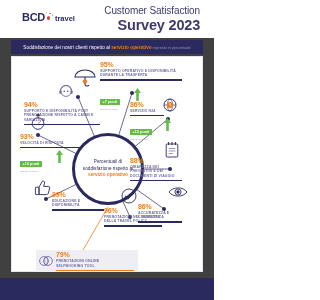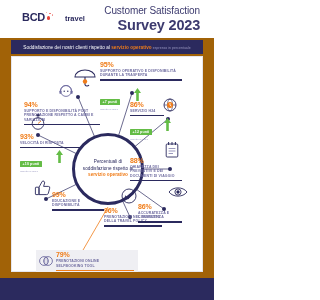--- a/index.html
+++ b/index.html
@@ -5,21 +5,21 @@
   * { box-sizing: border-box; margin: 0; padding: 0; }
   html, body {
     width: 214px; height: 300px;
     background: #ffffff;
     font-family: "Liberation Sans", sans-serif;
     overflow: hidden;
   }
   .page {
     position: relative;
     width: 214px; height: 300px;
-    background: #a16207;
+    background: #404040;
   }
 
   
   .header {
     position: absolute; left: 0; top: 0;
     width: 214px; height: 38px;
     background: #ffffff;
   }
   .logo {
     position: absolute; left: 22px; top: 12px;
@@ -35,21 +35,21 @@
   .logo-dots i {
     position: absolute; display: block;
     background: #e8453c; border-radius: 50%;
   }
   .d1 { width: 1.4px; height: 1.4px; left: 1px; top: 0px; opacity: .55; }
   .d2 { width: 1.6px; height: 1.6px; left: 4px; top: 0.5px; opacity: .8; }
   .d3 { width: 1.4px; height: 1.4px; left: 6.6px; top: 2.3px; opacity: .6; }
   .d4 { width: 3.2px; height: 3.2px; left: 2.2px; top: 4.4px; }
   .logo-travel {
     font-size: 7.5px; font-weight: bold; color: #2b2a5e;
-    line-height: 1; margin-left: 11px; padding-bottom: 0.5px;
+    line-height: 1; margin-left: 1px; padding-bottom: 0.5px;
   }
   .title-wrap {
     position: absolute; right: 14px; top: 5px; text-align: right;
     color: #3c3a6e;
   }
   .title-l1 { font-size: 10px; line-height: 12px; letter-spacing: -0.1px; }
   .title-l2 { font-size: 14.5px; line-height: 16px; font-weight: bold; letter-spacing: -0.2px; }
 
   
   .banner {

